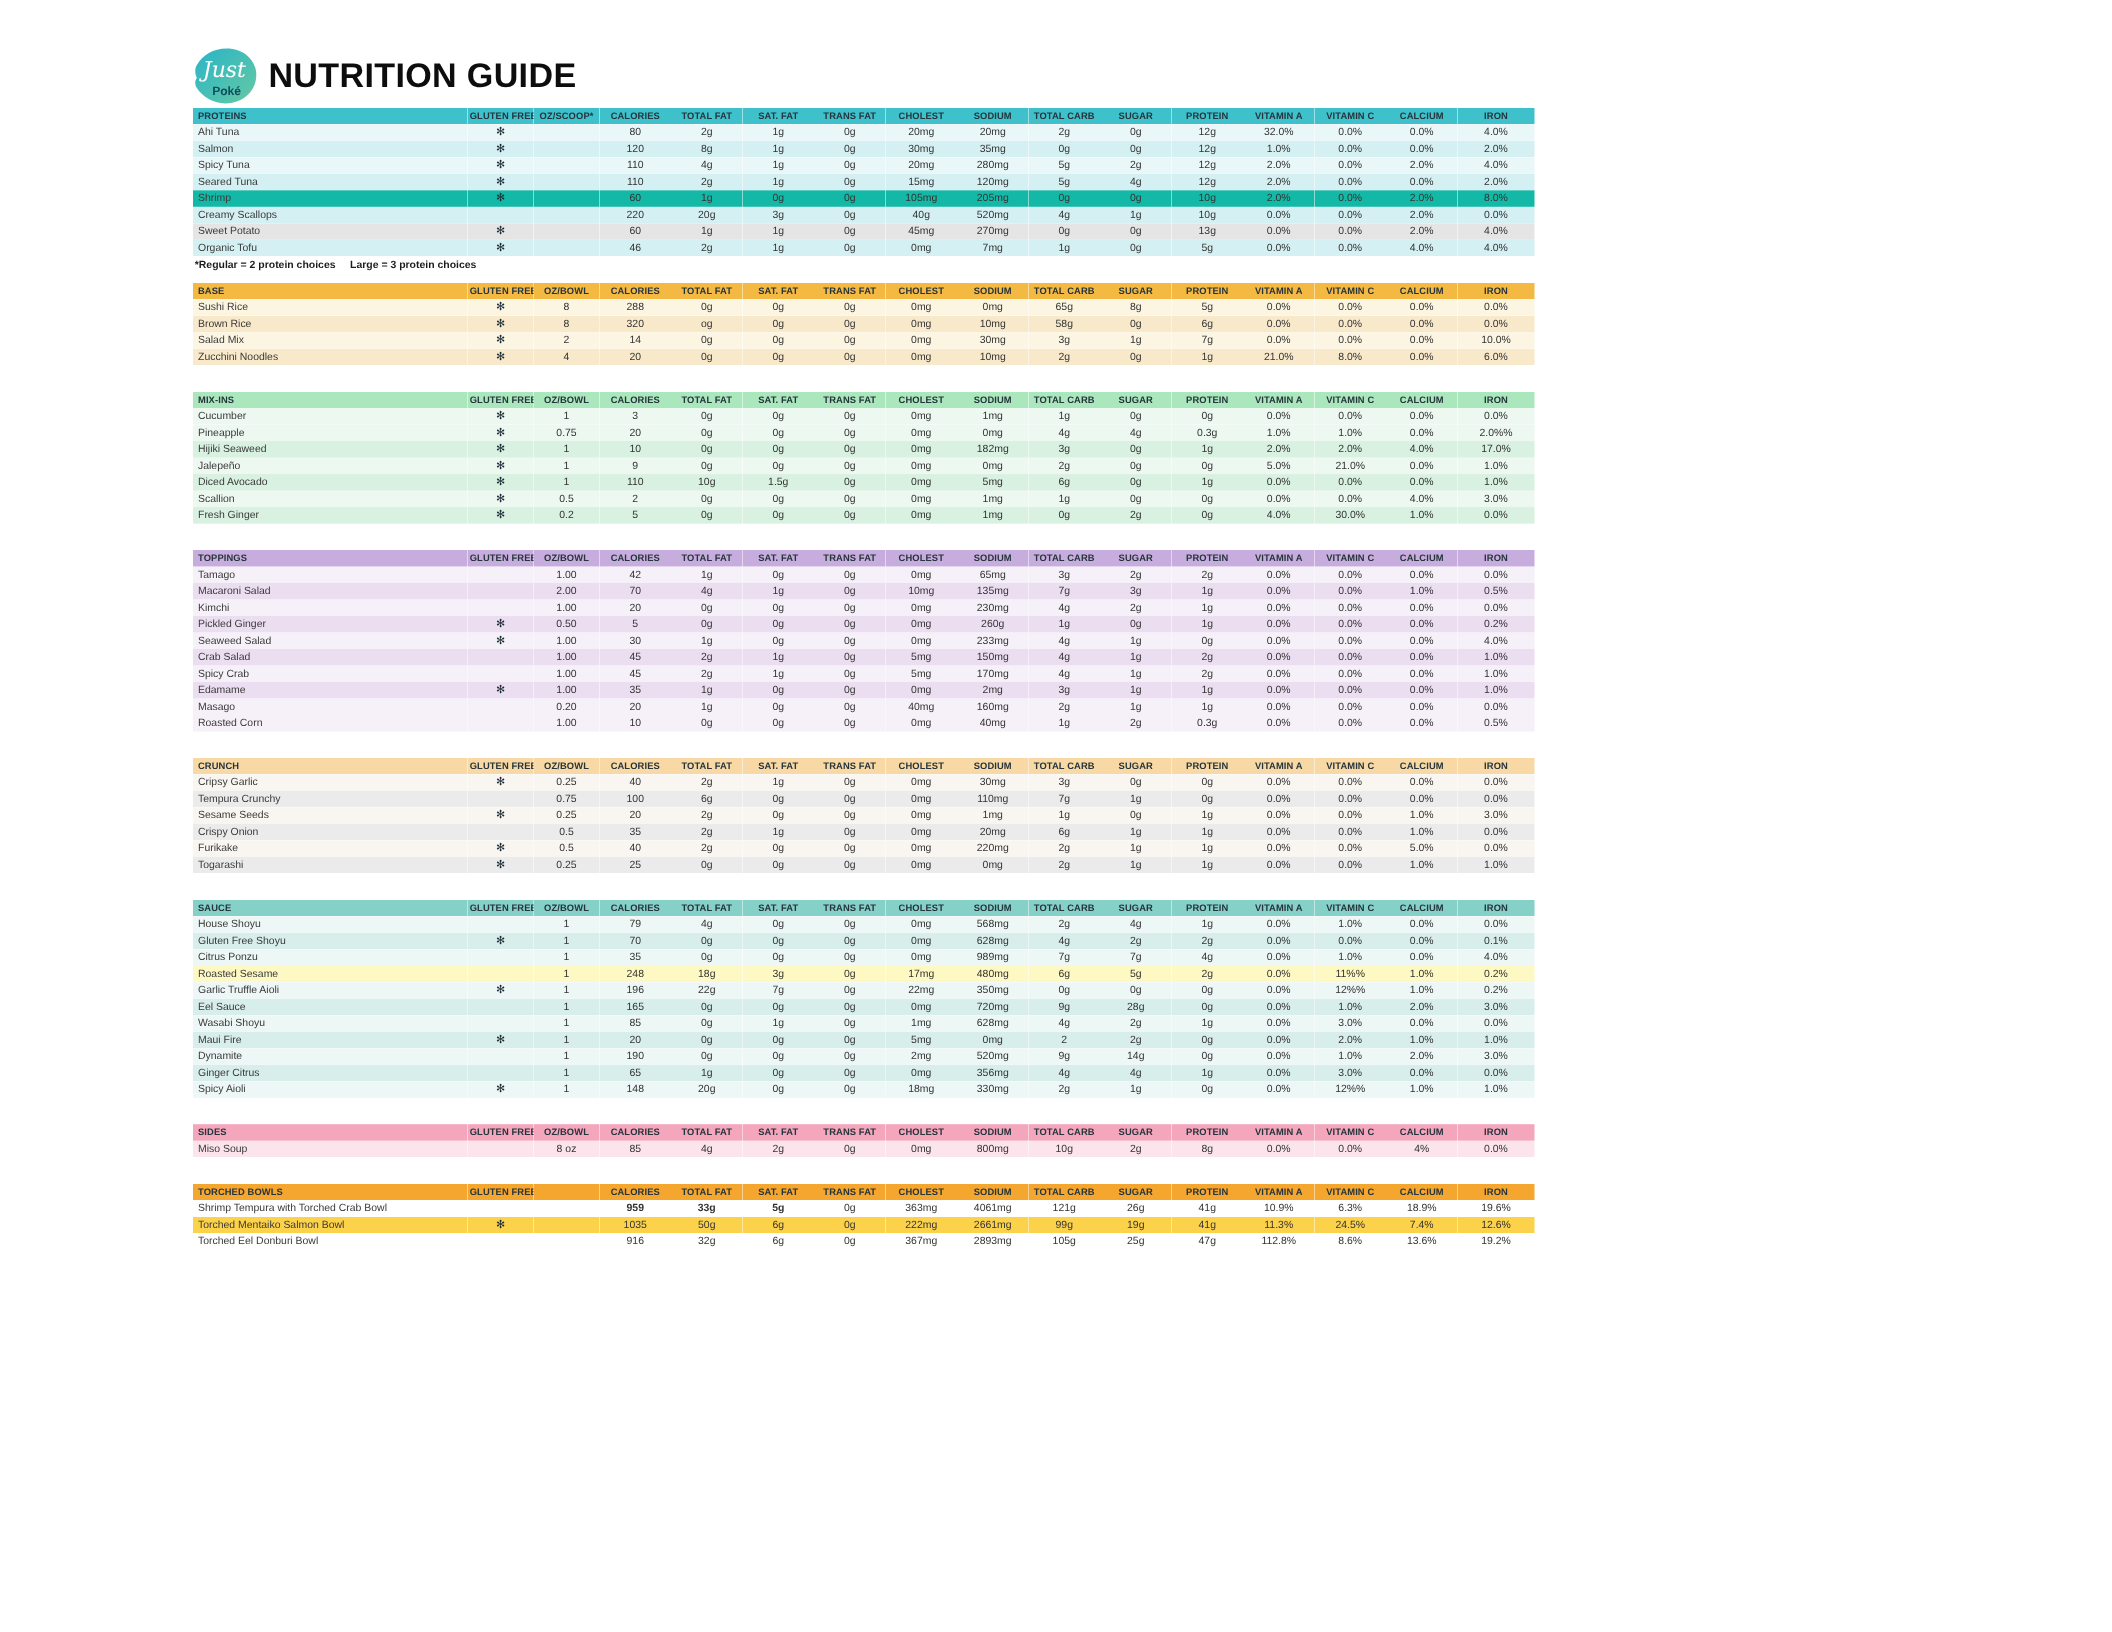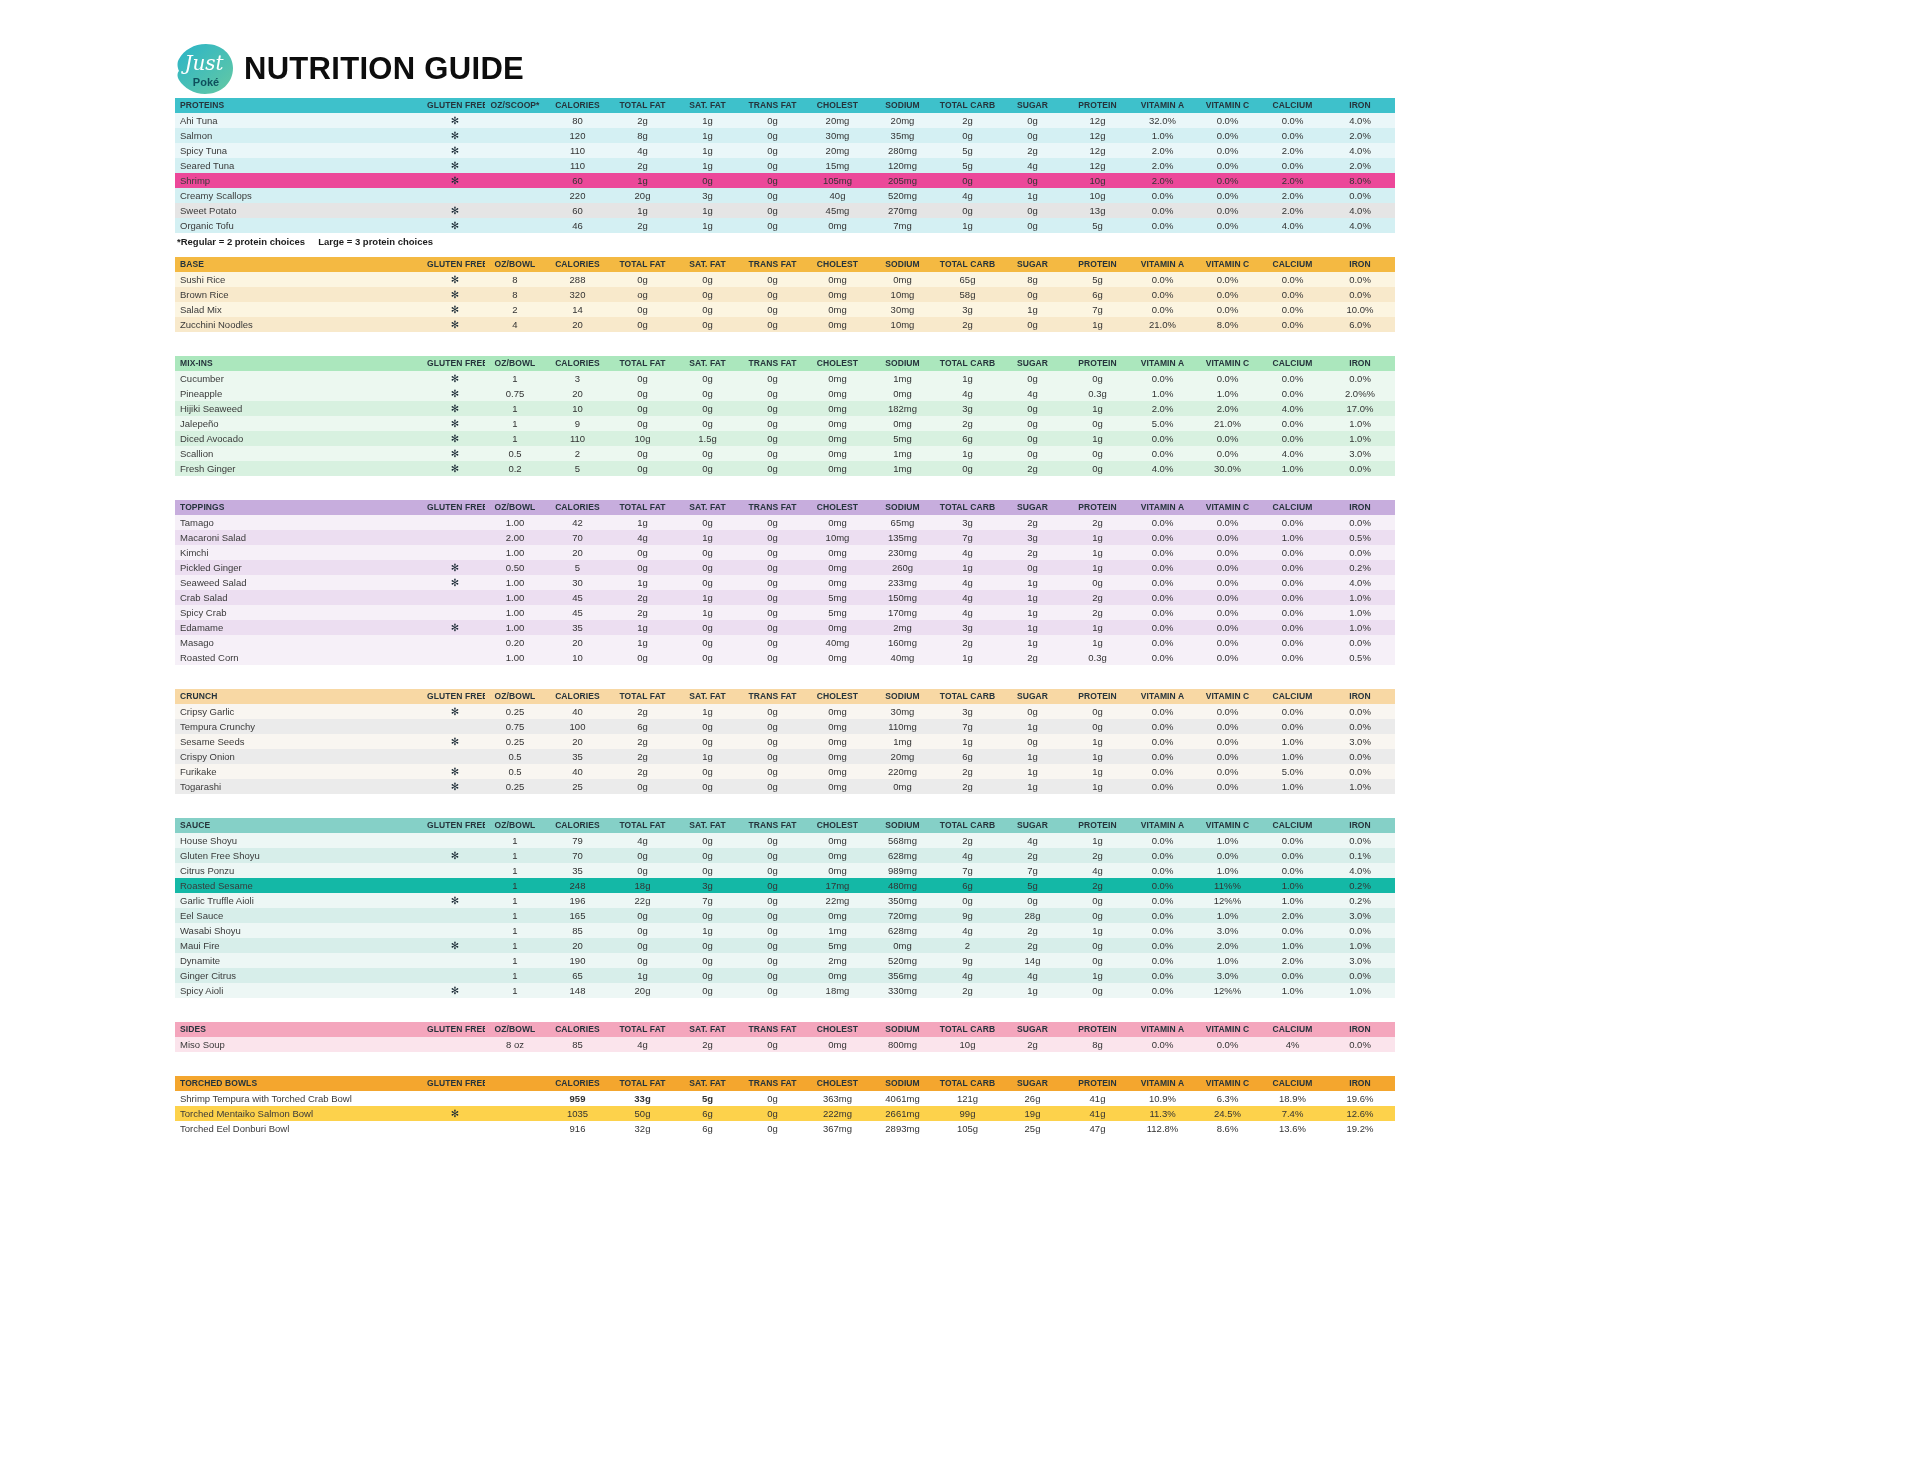--- a/index.html
+++ b/index.html
@@ -147,21 +147,21 @@
                 <td>15mg</td>
                 <td>120mg</td>
                 <td>5g</td>
                 <td>4g</td>
                 <td>12g</td>
                 <td>2.0%</td>
                 <td>0.0%</td>
                 <td>0.0%</td>
                 <td>2.0%</td>
               </tr>
-              <tr style="background: #ec4899; padding-left: 12px;">
+              <tr style="background: #14b8a6; padding-left: 12px;">
                 <td class="name">Shrimp</td>
                 <td class="gf">✻</td>
                 <td></td>
                 <td>60</td>
                 <td>1g</td>
                 <td>0g</td>
                 <td>0g</td>
                 <td>105mg</td>
                 <td>205mg</td>
                 <td>0g</td>
@@ -980,21 +980,21 @@
                 <td>0mg</td>
                 <td>989mg</td>
                 <td>7g</td>
                 <td>7g</td>
                 <td>4g</td>
                 <td>0.0%</td>
                 <td>1.0%</td>
                 <td>0.0%</td>
                 <td>4.0%</td>
               </tr>
-              <tr style="background: #14b8a6;">
+              <tr style="background: #fef9c3;">
                 <td class="name">Roasted Sesame</td>
                 <td class="gf"></td>
                 <td>1</td>
                 <td>248</td>
                 <td>18g</td>
                 <td>3g</td>
                 <td>0g</td>
                 <td>17mg</td>
                 <td>480mg</td>
                 <td>6g</td>

